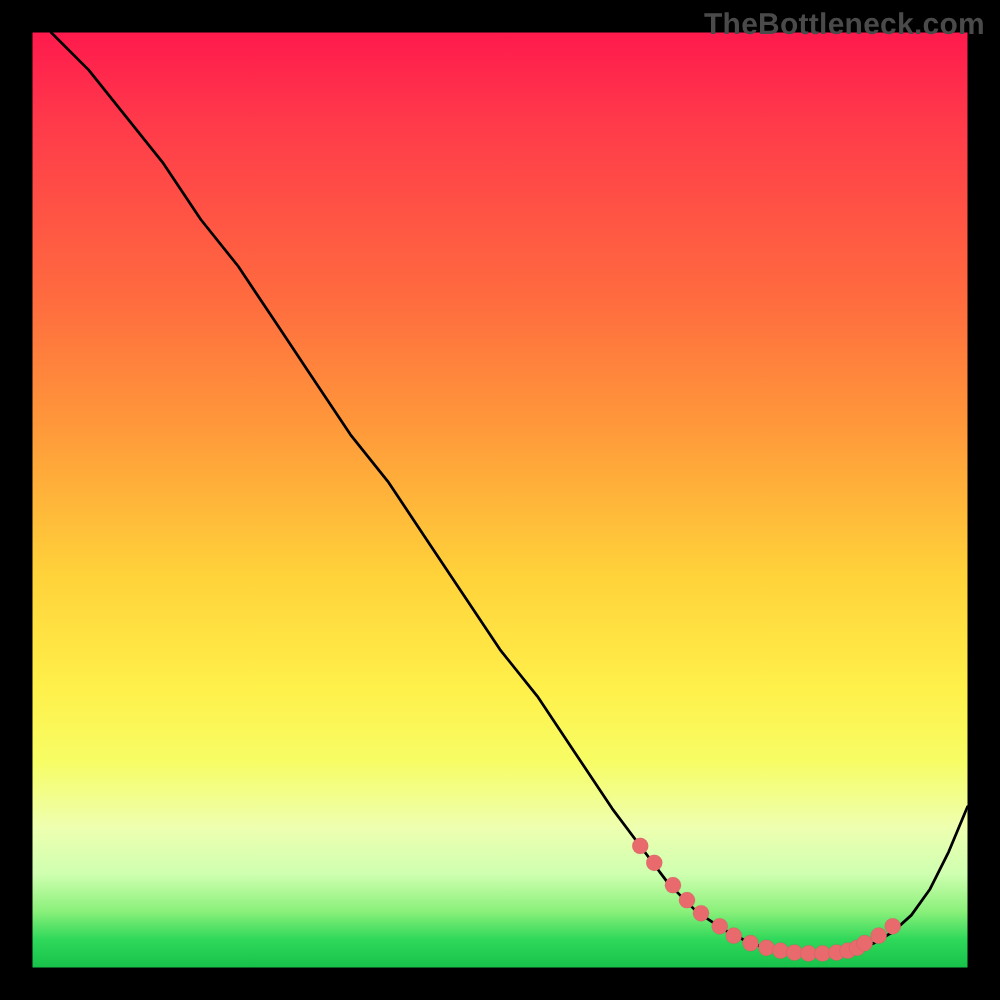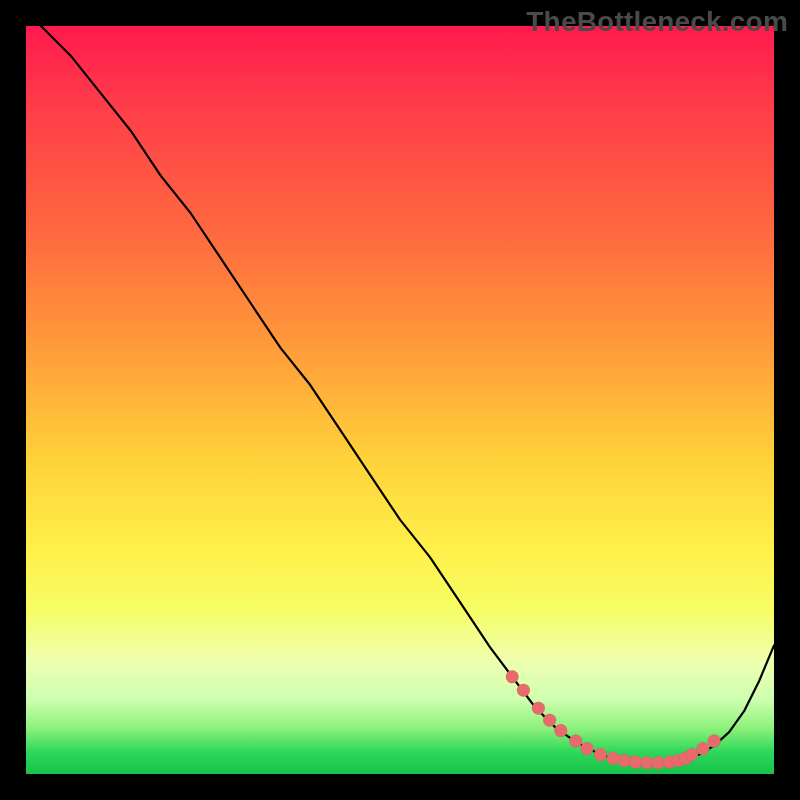--- a/index.html
+++ b/index.html
@@ -38,21 +38,21 @@
       #8af07a 94%,
       #2fd85a 97%,
       #17c24a 100%
     );
   }
   .watermark {
     position: absolute;
     top: 6px;
     right: 12px;
     color: #4a4a4a;
-    font-size: 28px;
+    font-size: 24px;
     font-weight: 600;
     letter-spacing: 0.2px;
     user-select: none;
   }
   svg.overlay {
     position: absolute;
     left: 0;
     top: 0;
     width: 748px;
     height: 748px;

